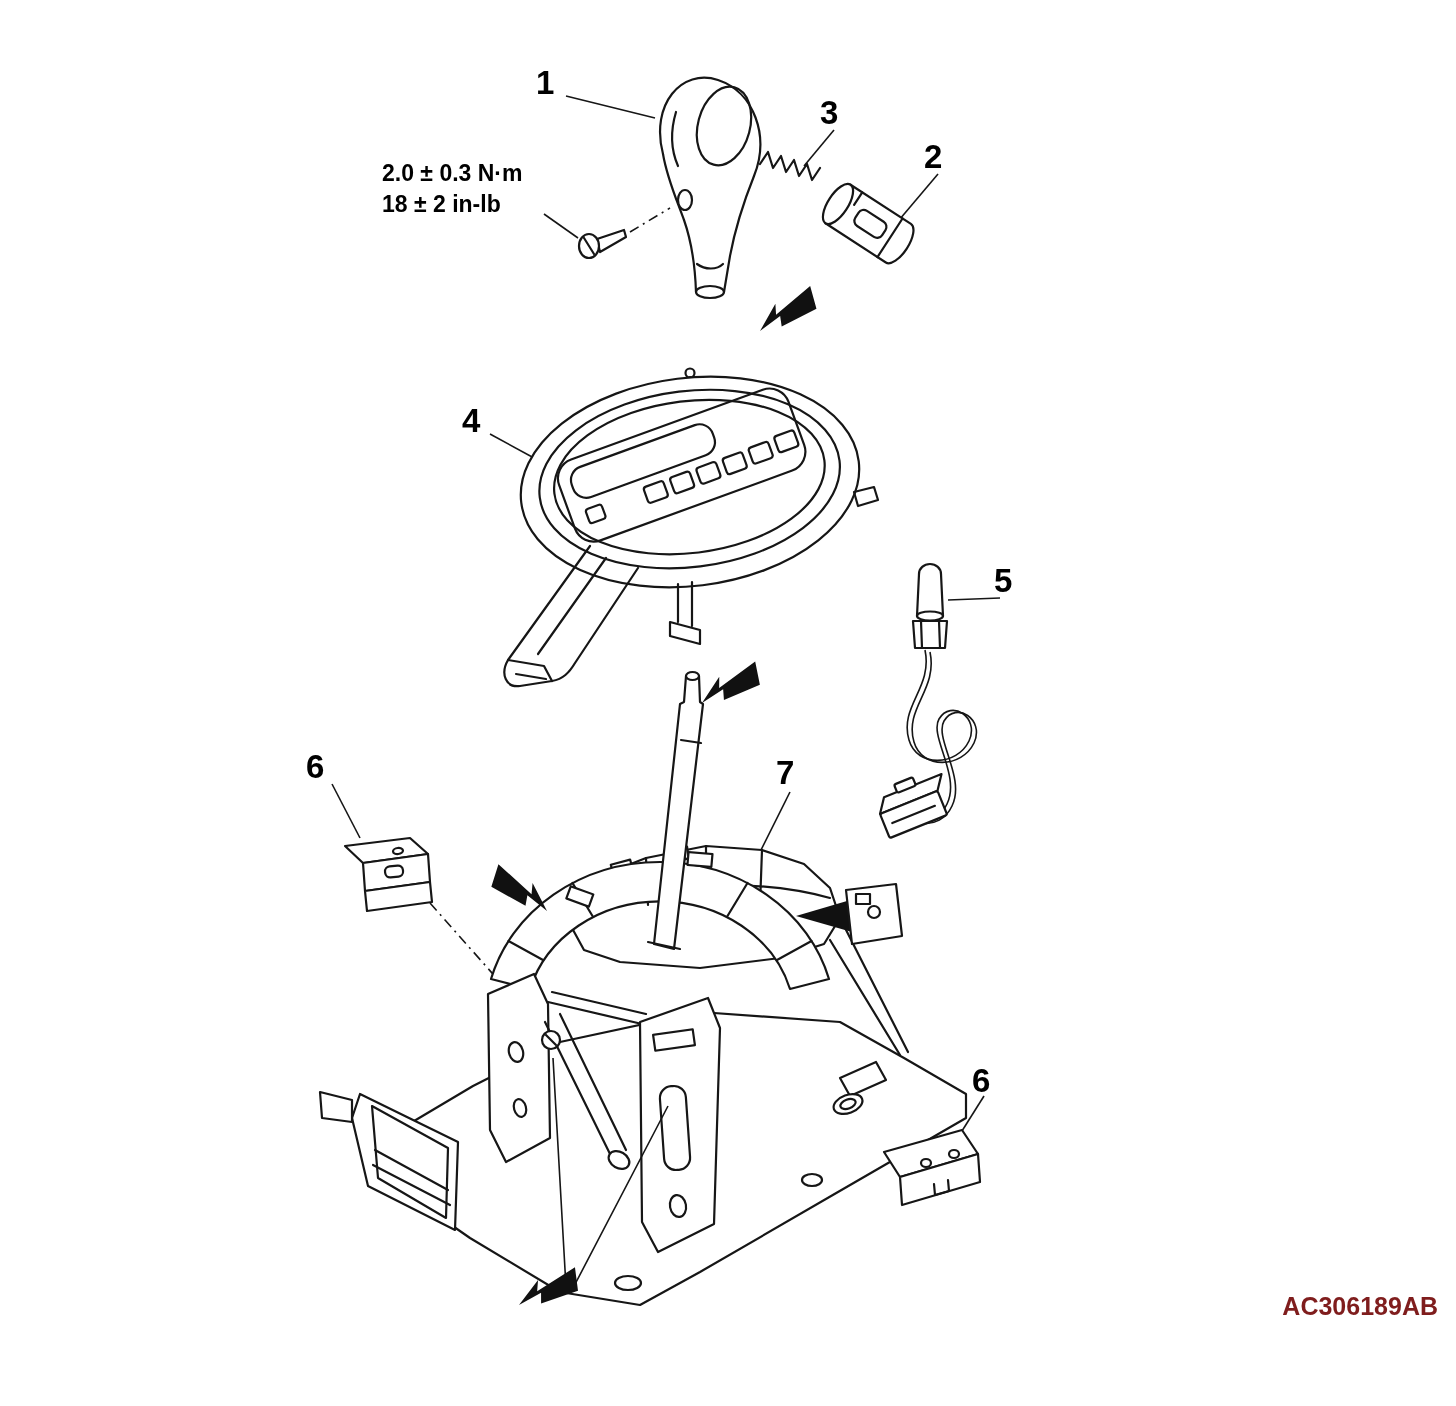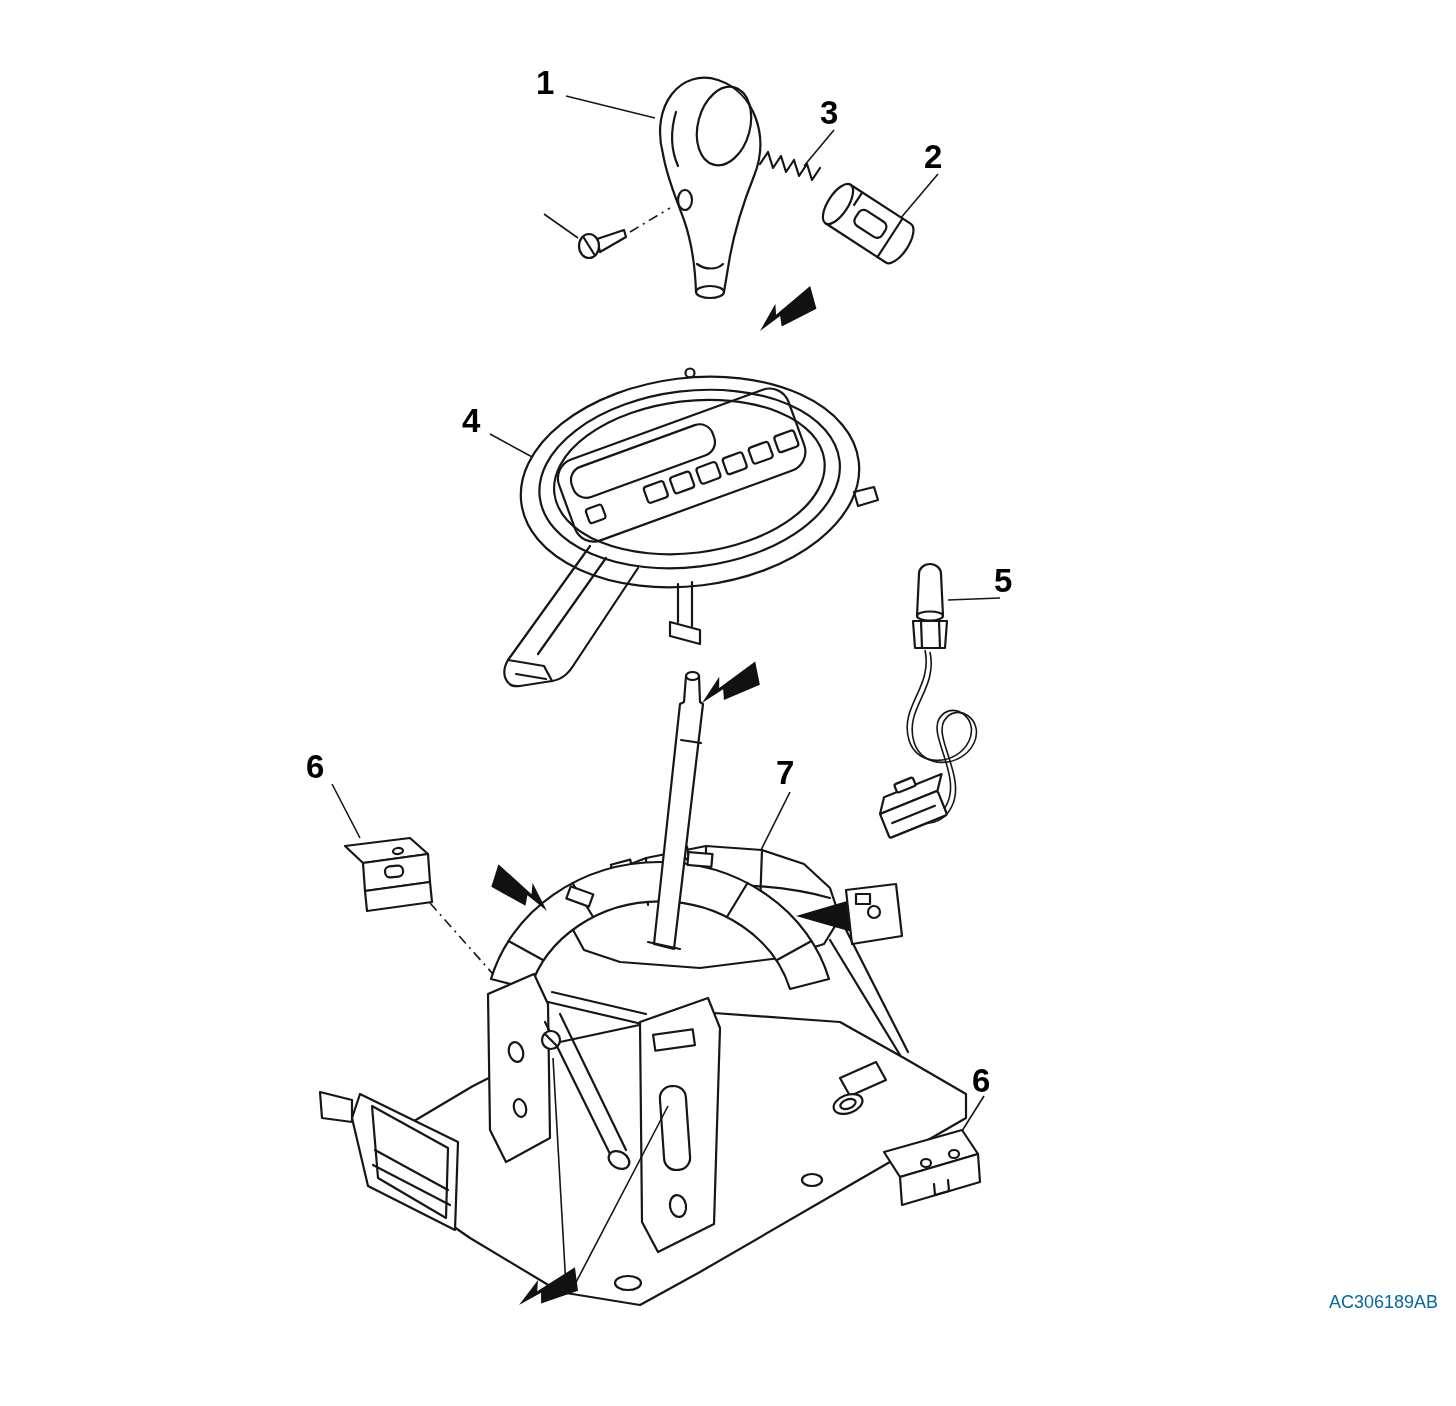--- a/index.html
+++ b/index.html
@@ -13,21 +13,21 @@
   .thin{fill:none;stroke:#161616;stroke-width:1.6;}
   .dash{fill:none;stroke:#161616;stroke-width:1.6;stroke-dasharray:10 5 2 5;}
   .blk{fill:#111;stroke:none;}
   .part-label{
     position:absolute;font-weight:bold;font-size:33px;line-height:1;color:#000;
   }
   .torque-note{
     position:absolute;left:382px;top:158px;font-weight:bold;font-size:23px;line-height:31px;color:#000;
   }
   .figure-code{
-    position:absolute;right:18px;top:1292px;font-weight:normal;font-size:18px;color:#0369a1;
+    position:absolute;right:18px;top:1292px;font-weight:bold;font-size:25px;color:#7f1d1d;
   }
 </style>
 </head>
 <body>
 
 <div class="stage">
 
   <svg width="1456" height="1406" viewBox="0 0 1456 1406">
     <defs>
       <path id="blkarrow" d="M0 0 L27 -16 L22 -6 L66 -14 L60 9 L21 7 L25 -3 Z"></path>
@@ -209,15 +209,19 @@
 
   <div class="part-label" style="left:536px;top:66px">1</div>
   <div class="part-label" style="left:924px;top:140px">2</div>
   <div class="part-label" style="left:820px;top:96px">3</div>
   <div class="part-label" style="left:462px;top:404px">4</div>
   <div class="part-label" style="left:994px;top:564px">5</div>
   <div class="part-label" style="left:306px;top:750px">6</div>
   <div class="part-label" style="left:972px;top:1064px">6</div>
   <div class="part-label" style="left:776px;top:756px">7</div>
 
+  <div class="torque-note">
+    <div>2.0 ± 0.3 N·m</div>
+    <div>18 ± 2 in-lb</div>
+  </div>
 
   <div class="figure-code">AC306189AB</div>
 </div>
 
 </body></html>

